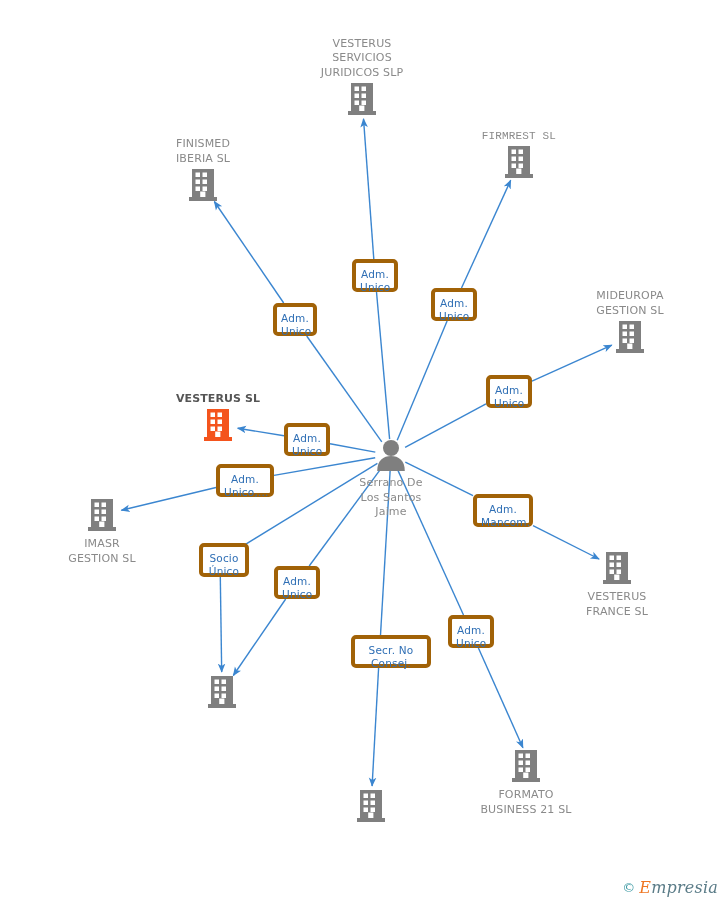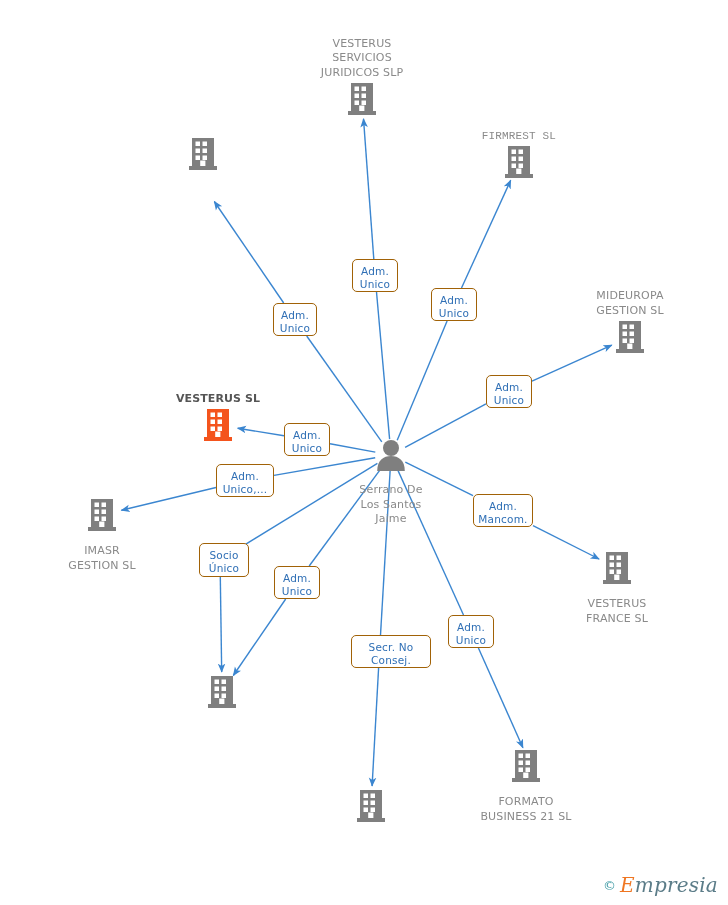--- a/index.html
+++ b/index.html
@@ -36,35 +36,35 @@
     line-height:0;
     margin:0 auto;
   }
   .node .caption{
     display:block;
     font-size:11px;
     line-height:14.5px;
     color:#8a8a8a;
     letter-spacing:.15px;
     white-space:pre-line;
-    margin-top:12px;
+    margin-top:5px;
   }
   .node.caption-above .caption{margin:0 0 2px 0;}
   .node.highlight .caption{
     color:#555555;
     font-weight:bold;
     letter-spacing:.1px;
   }
 
   
   .rel{
     position:absolute;
     box-sizing:border-box;
     background:#ffffff;
-    border:1px solid #a16207;
+    border:4px solid #a16207;
     border-radius:5px;
     color:#2f6fb5;
     font-size:10.5px;
     line-height:13px;
     text-align:center;
     padding:5px 4px 5px 4px;
     white-space:pre-line;
     letter-spacing:.2px;
   }
 
@@ -75,21 +75,21 @@
     bottom:8px;
     display:flex;
     align-items:center;
     gap:4px;
     font-size:15px;
   }
   #watermark .copy{color:#3e9aa4;font-size:13px;}
   #watermark .brand{
     font-family:"DejaVu Serif", serif;
     font-style:italic;
-    font-size:20px;
+    font-size:16px;
     color:#5b7c88;
     letter-spacing:.2px;
   }
   #watermark .brand .cap{color:#ef7622;}
 </style>
 </head>
 <body>
 
 <div id="stage">
 
@@ -136,20 +136,22 @@
             <rect x="7.5" y="4.5" width="4.5" height="4.5" fill="#ffffff"></rect>
             <rect x="14.5" y="4.5" width="4.5" height="4.5" fill="#ffffff"></rect>
             <rect x="7.5" y="11.5" width="4.5" height="4.5" fill="#ffffff"></rect>
             <rect x="14.5" y="11.5" width="4.5" height="4.5" fill="#ffffff"></rect>
             <rect x="7.5" y="18.5" width="4.5" height="4.5" fill="#ffffff"></rect>
             <rect x="14.5" y="18.5" width="4.5" height="4.5" fill="#ffffff"></rect>
             <rect x="12.2" y="23.5" width="5.2" height="5.5" fill="#ffffff"></rect>
           </svg></span>
       </div>
       <div class="node caption-above" style="left: 203px; top: 137px;">
+        <span class="caption">FINISMED
+IBERIA SL</span>
         <span class="glyph"><svg width="30" height="34" viewBox="0 0 30 34" xmlns="http://www.w3.org/2000/svg" aria-hidden="true">
             <rect x="4" y="1" width="22" height="28" fill="#7f7f7f"></rect>
             <rect x="1" y="29" width="28" height="4" fill="#7f7f7f"></rect>
             <rect x="7.5" y="4.5" width="4.5" height="4.5" fill="#ffffff"></rect>
             <rect x="14.5" y="4.5" width="4.5" height="4.5" fill="#ffffff"></rect>
             <rect x="7.5" y="11.5" width="4.5" height="4.5" fill="#ffffff"></rect>
             <rect x="14.5" y="11.5" width="4.5" height="4.5" fill="#ffffff"></rect>
             <rect x="7.5" y="18.5" width="4.5" height="4.5" fill="#ffffff"></rect>
             <rect x="14.5" y="18.5" width="4.5" height="4.5" fill="#ffffff"></rect>
             <rect x="12.2" y="23.5" width="5.2" height="5.5" fill="#ffffff"></rect>

